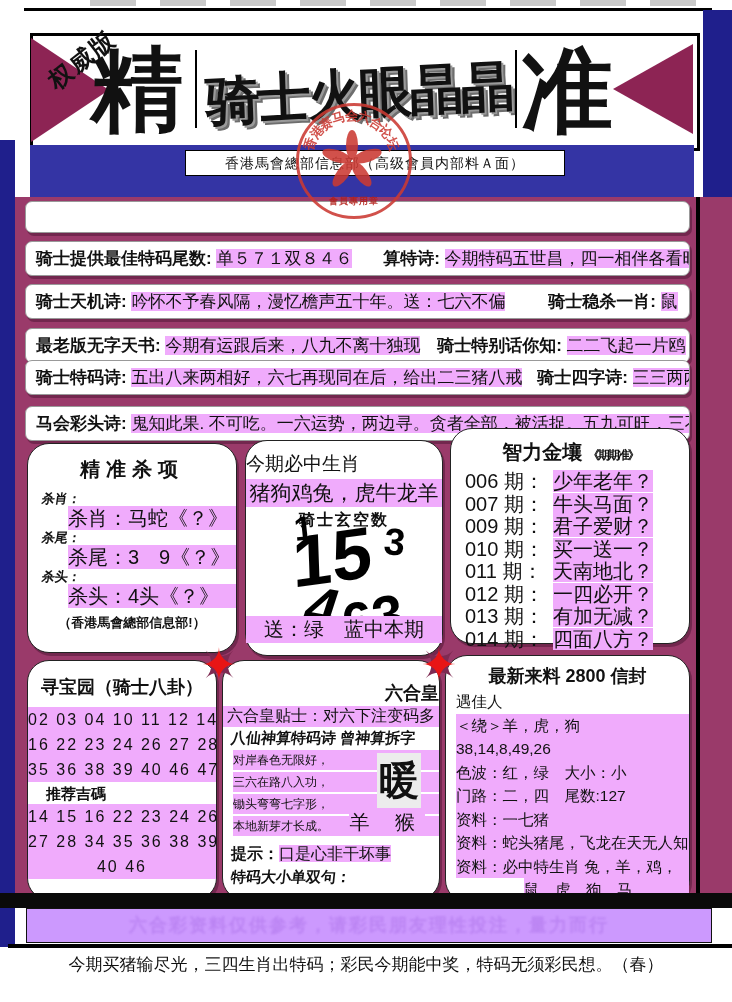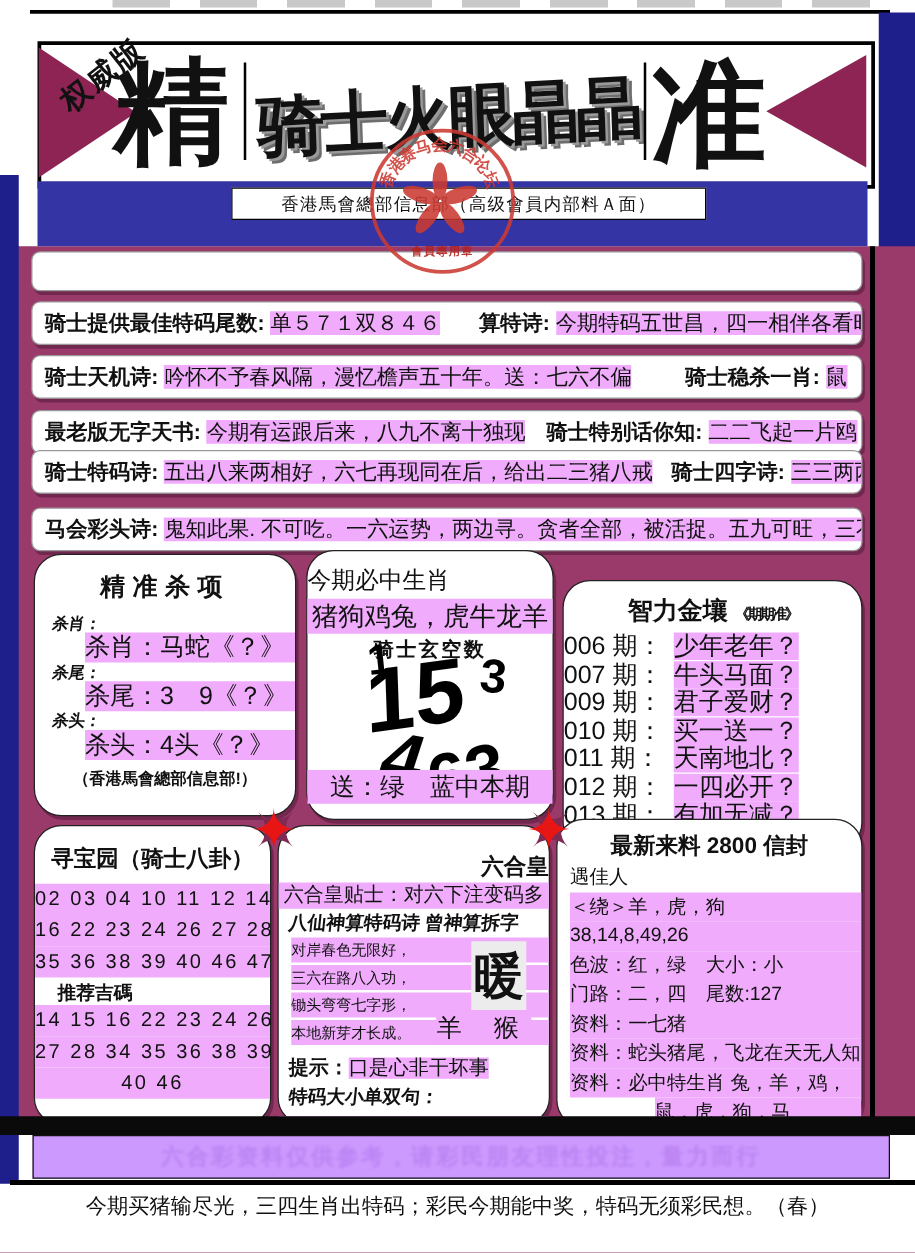--- a/index.html
+++ b/index.html
@@ -40,36 +40,36 @@
   .row{left:25px;width:643px;background:#fff;border:1px solid #999;border-radius:7px;
     box-shadow:2px 3px 0 rgba(40,5,25,.35);padding:5px 10px;font-size:17px;white-space:nowrap;overflow:hidden;}
   .bl{font-weight:bold;}
   .hl{background:#f0abfc;}
   .sp1{display:inline-block;width:26px;} .sp2{display:inline-block;width:38px;}
   .sp3{display:inline-block;width:12px;} .sp4{display:inline-block;width:10px;}
   
   .panel{background:#fff;border:1px solid #222;border-radius:22px;box-shadow:2px 3px 0 rgba(40,5,25,.35);}
   .pA{left:27px;top:443px;width:208px;height:208px;}
   .pB{left:245px;top:440px;width:196px;height:214px;}
-  .pC{left:450px;top:464px;width:238px;height:214px;}
+  .pC{left:450px;top:428px;width:238px;height:214px;}
   .pD{left:27px;top:660px;width:188px;height:238px;}
   .pE{left:222px;top:660px;width:216px;height:238px;}
   .pF{left:445px;top:655px;width:243px;height:245px;}
   .pA .title{margin:12px 0 8px;text-align:center;font-size:20px;font-weight:900;letter-spacing:6px;}
   .klabel{font-size:13px;font-weight:900;margin-left:14px;line-height:15px;transform:skewX(-8deg);}
   .kvalue{font-size:20px;margin-left:40px;line-height:24px;white-space:nowrap;}
   .pA .foot{margin-top:6px;text-align:center;font-size:13px;font-weight:900;}
   .pB .title{margin-top:10px;text-align:left;font-size:19px;font-weight:400;}
   .pB .line{text-align:center;font-size:21px;margin-top:2px;white-space:nowrap;}
   .pB .sub{text-align:center;font-size:16px;font-weight:900;margin-top:3px;letter-spacing:2px;}
   .scrawl span{position:absolute;font-weight:bold;color:#000;line-height:1;}
   .pB .foot{position:absolute;left:0;bottom:12px;width:100%;text-align:center;font-size:20px;white-space:nowrap;}
   .pC .title{margin:10px 0 4px;text-align:center;font-size:20px;font-weight:900;white-space:nowrap;}
   .pC .title small{font-size:12px;font-weight:900;letter-spacing:-2px;}
-  .zrow{font-size:20px;line-height:22.5px;white-space:nowrap;}
+  .zrow{font-size:20px;line-height:22.5px;white-space:nowrap;padding-left:14px;}
   .zrow .per{display:inline-block;width:88px;}
   .pD .title{margin:14px 0 8px;text-align:center;font-size:18px;font-weight:900;white-space:nowrap;}
   .numline{font-size:16px;line-height:25px;text-align:center;letter-spacing:2px;white-space:nowrap;}
   .pD .sub{font-size:15px;font-weight:900;margin:3px 0 0 18px;}
   .pE .title{margin-top:20px;text-align:right;font-size:18px;font-weight:900;}
   .pE .tip{font-size:16px;text-align:center;white-space:nowrap;margin-top:1px;}
   .pE .boldline{font-size:15px;font-weight:900;white-space:nowrap;margin:2px 0 0 8px;transform:skewX(-6deg);}
   .poem{font-size:12px;line-height:20px;margin:2px 0 0 10px;}
   .bigwarm{position:absolute;right:18px;top:92px;font-size:40px;font-weight:bold;background:#ececec;padding:0 2px;}
   .animals{position:absolute;right:14px;top:148px;font-size:20px;letter-spacing:10px;white-space:nowrap;}

